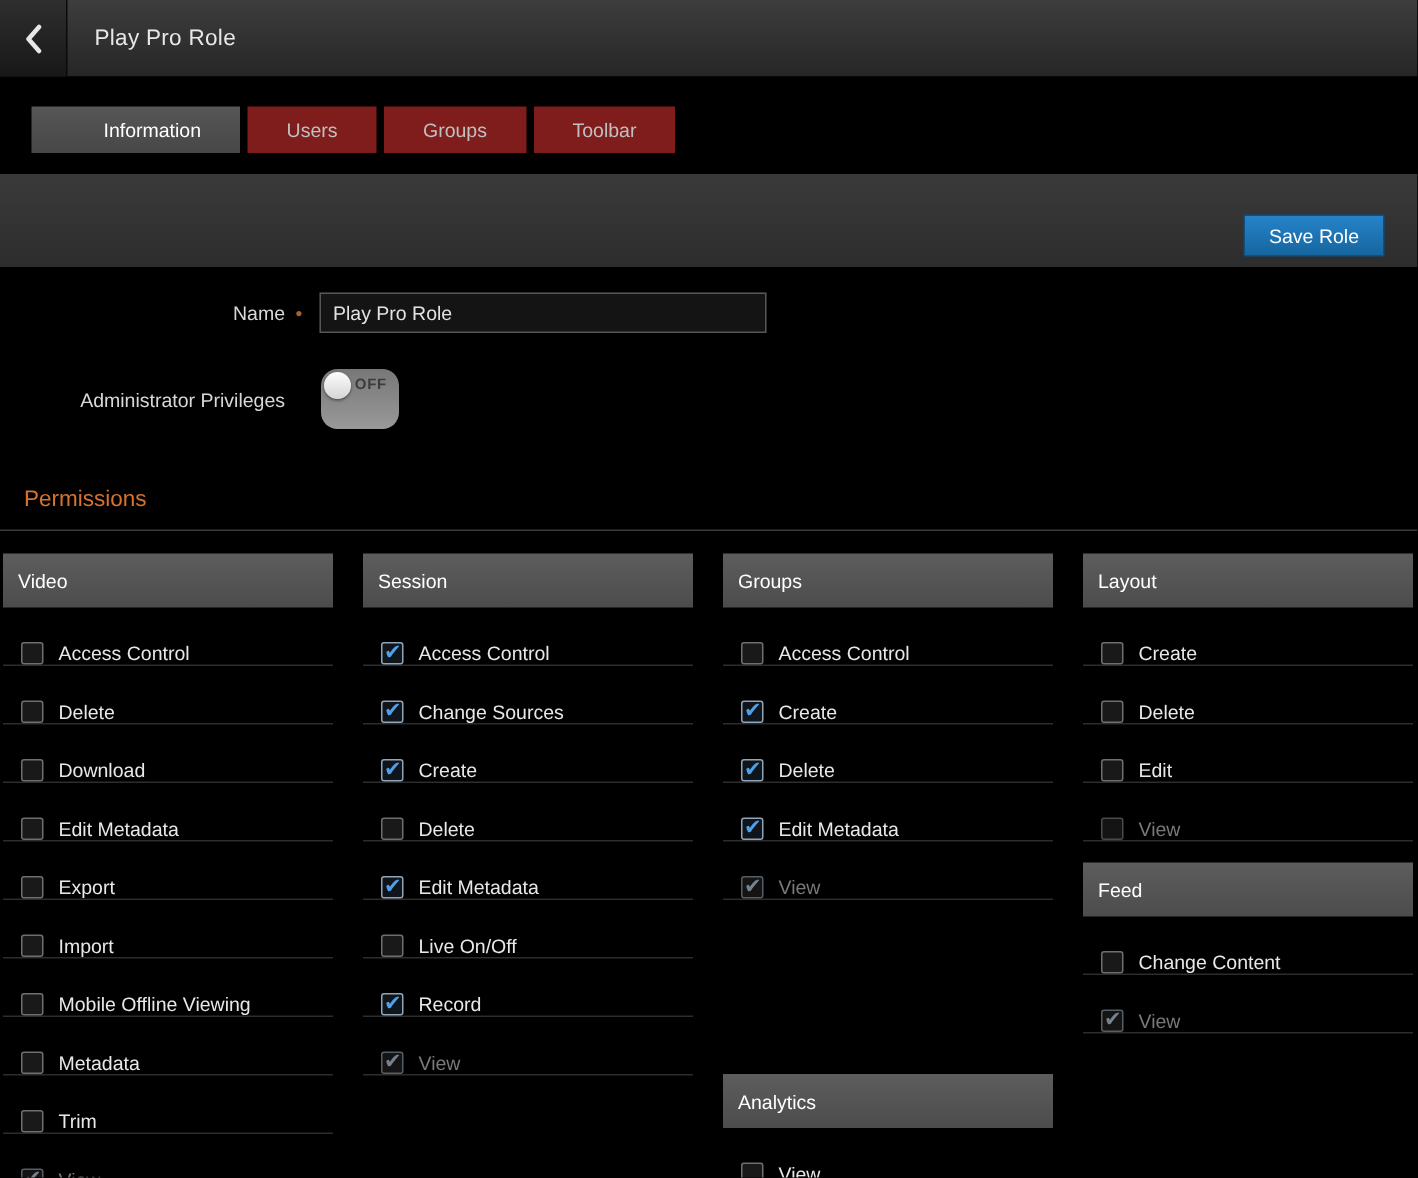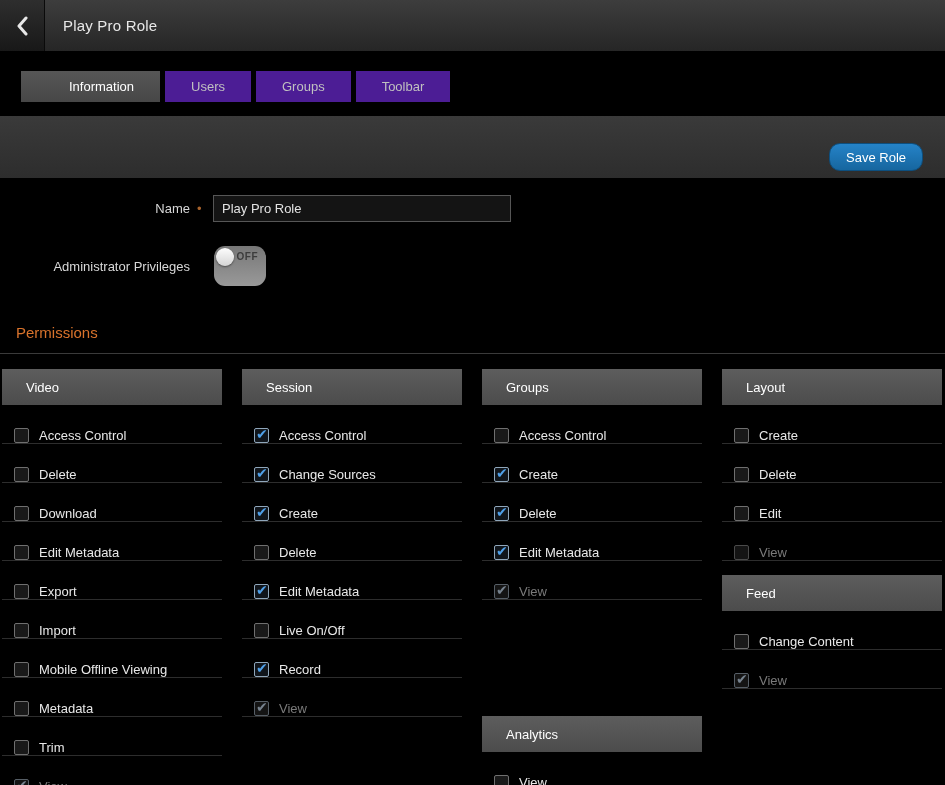--- a/index.html
+++ b/index.html
@@ -40,21 +40,21 @@
   .tab-bar {
     display: flex;
     gap: 5px;
     margin-top: 19px;
     padding-left: 21px;
   }
   .tab {
     height: 31px;
     line-height: 31px;
     padding: 0 26px;
-    background: #4c1d95;
+    background: #7f1d1d;
     color: #c0c0c0;
     font-size: 13px;
     cursor: pointer;
   }
   .tab.active {
     background: linear-gradient(#565656, #474747);
     color: #fff;
     padding-left: 48px;
   }
 
@@ -64,21 +64,21 @@
     height: 62px;
     background: linear-gradient(#3a3a3a, #2d2d2d);
     display: flex;
     align-items: center;
     justify-content: flex-end;
     padding-right: 22px;
   }
   .save-btn {
     background: linear-gradient(#2583c8, #16669f);
     border: 1px solid #0d4f7f;
-    border-radius: 11px;
+    border-radius: 1px;
     color: #fff;
     font-size: 13px;
     font-family: "Liberation Sans", sans-serif;
     padding: 0 16px;
     height: 28px;
     cursor: pointer;
     margin-top: 20px;
   }
 
   
@@ -157,21 +157,21 @@
   .perm-group + .perm-group { margin-top: 14px; }
   .perm-group.gap-lg { margin-top: 116px; }
   .perm-group.gap-md { margin-top: 28px; }
   .group-header {
     height: 36px;
     background: linear-gradient(#5d5d5d, #4c4c4c);
     color: #fff;
     font-size: 13px;
     display: flex;
     align-items: center;
-    padding-left: 24px;
+    padding-left: 10px;
   }
   .perm-row {
     height: 39px;
     border-bottom: 1px solid #2d2d2d;
     display: flex;
     align-items: flex-end;
     padding-left: 12px;
     gap: 10px;
     cursor: pointer;
   }

